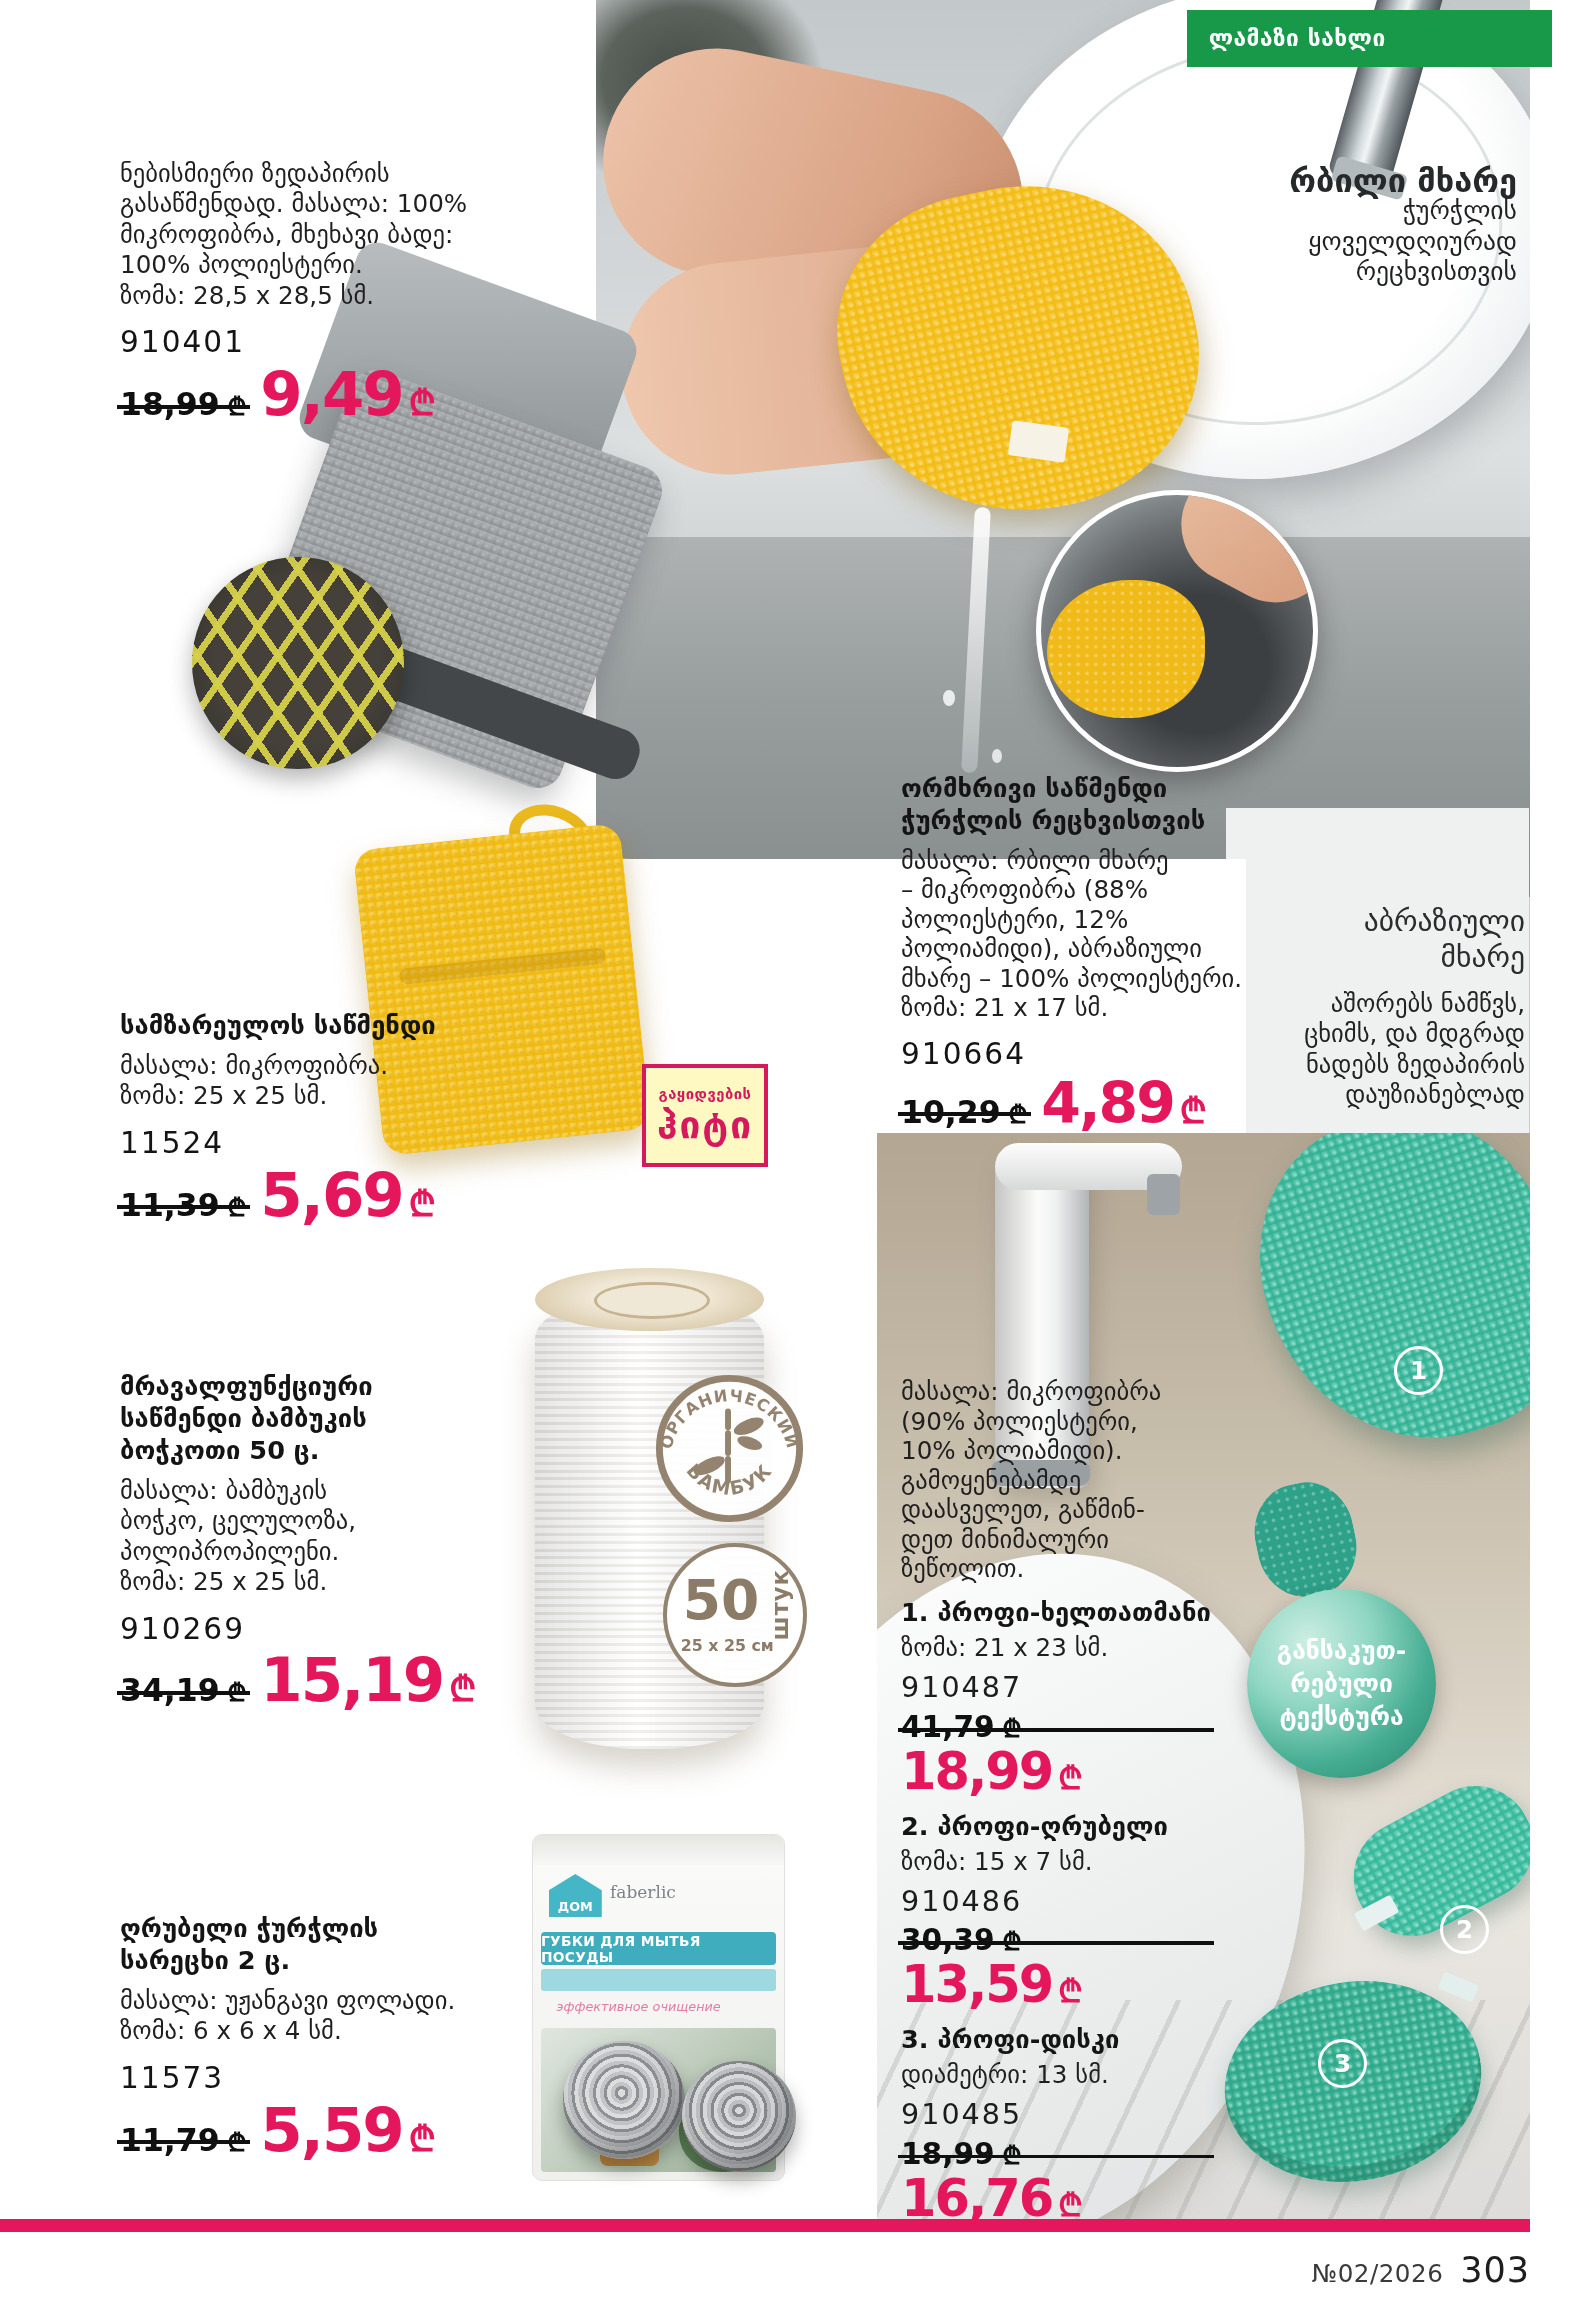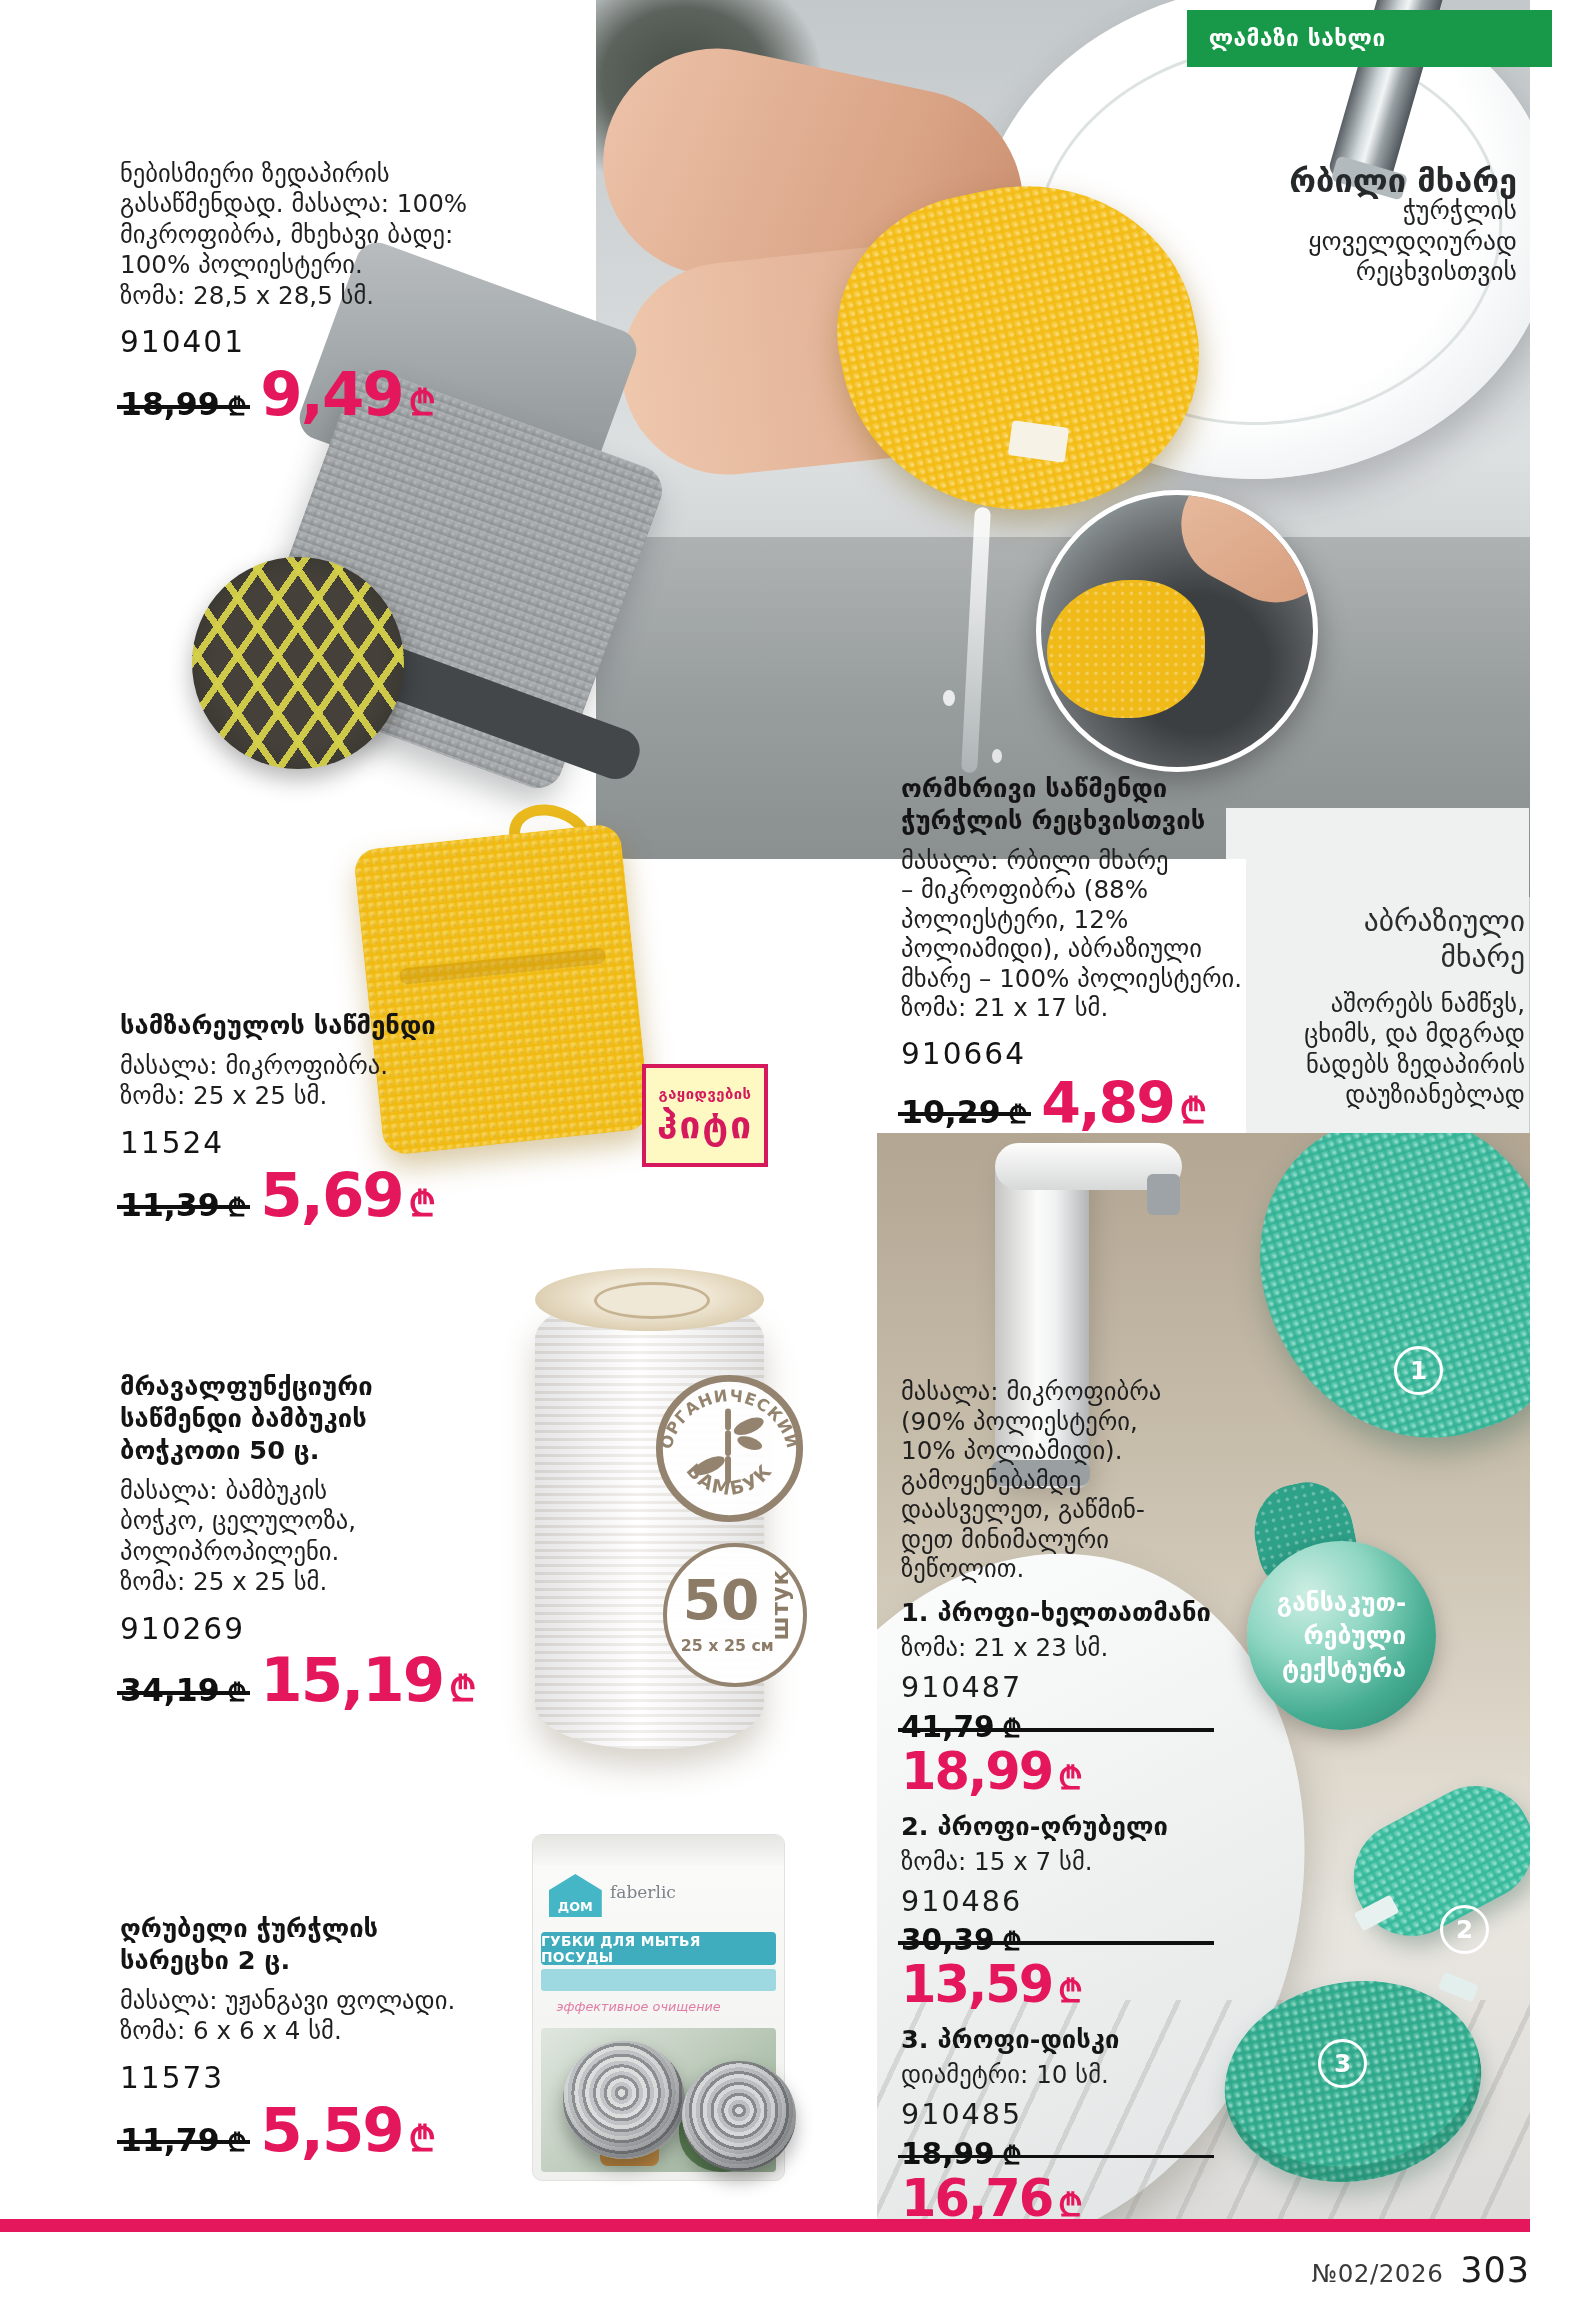--- a/index.html
+++ b/index.html
@@ -113,21 +113,21 @@
     <div class="abs dot-tex" style="left:347px;top:849px;width:258px;height:199px;border-radius:50%;transform:rotate(-10deg);
                 background-color:#2fa88b;background-image:radial-gradient(circle at 42% 38%,rgba(160,235,212,.55),rgba(0,0,0,0) 62%),radial-gradient(rgba(255,255,255,.30) 1.6px,transparent 2.2px);
                 box-shadow:inset 0 -15.8px 0 rgba(10,80,60,.22),0 11.8px 21.7px rgba(60,100,85,.30);"></div>
     <div class="abs" style="left:563px;top:845px;width:37px;height:17.7px;background:#e2efec;transform:rotate(22deg);border-radius:3px;"></div>
   </div>
 
   <div class="abs marker" style="left:1394px;top:1346px;">1</div>
   <div class="abs marker" style="left:1440px;top:1905px;">2</div>
   <div class="abs marker" style="left:1318px;top:2039px;">3</div>
 
-  <div class="abs texture-badge" style="left:1247px;top:1541px;text-align:right;">განსაკუთ-
+  <div class="abs texture-badge" style="left:1247px;top:1589px;">განსაკუთ-
 რებული
 ტექსტურა</div>
 
   <div class="abs green-badge" style="left:1187px;top:9.9px;width:343px;height:57px;">
     <span>ლამაზი სახლი</span>
   </div>
 
   <div class="abs pre" style="left:1074px;top:162px;width:443px;text-align:right;font-weight:bold;font-size:32.5px;color:#26292a;z-index:5;">რბილი მხარე</div>
   <div class="abs pre" style="left:1074px;top:195px;width:443px;text-align:right;font-size:25.6px;line-height:1.2;color:#1f2122;z-index:5;">ჭურჭლის
 ყოველდღიურად
@@ -325,21 +325,21 @@
       <div class="item-size">ზომა: 15 x 7 სმ.</div>
       <div class="item-code">910486</div>
       <div class="sm" style="margin-top:5.9px;">
         <div class="price-old"><span>30,39</span><span class="lari">₾</span></div>
         <div class="price-new" style="margin-top:2px;"><span>13,59</span><span class="lari">₾</span></div>
       </div>
     </div>
 
     <div>
       <div class="item-head">3. პროფი-დისკი</div>
-      <div class="item-size">დიამეტრი: 10 სმ.</div>
+      <div class="item-size">დიამეტრი: 13 სმ.</div>
       <div class="item-code">910485</div>
       <div class="sm" style="margin-top:5.9px;">
         <div class="price-old"><span>18,99</span><span class="lari">₾</span></div>
         <div class="price-new" style="margin-top:2px;"><span>16,76</span><span class="lari">₾</span></div>
       </div>
     </div>
   </div>
 
   <div class="abs footer-bar" style="left:0;top:2219px;width:1530px;height:12.8px;"></div>
   <div class="abs" style="left:1084px;top:2250px;width:446px;text-align:right;">

